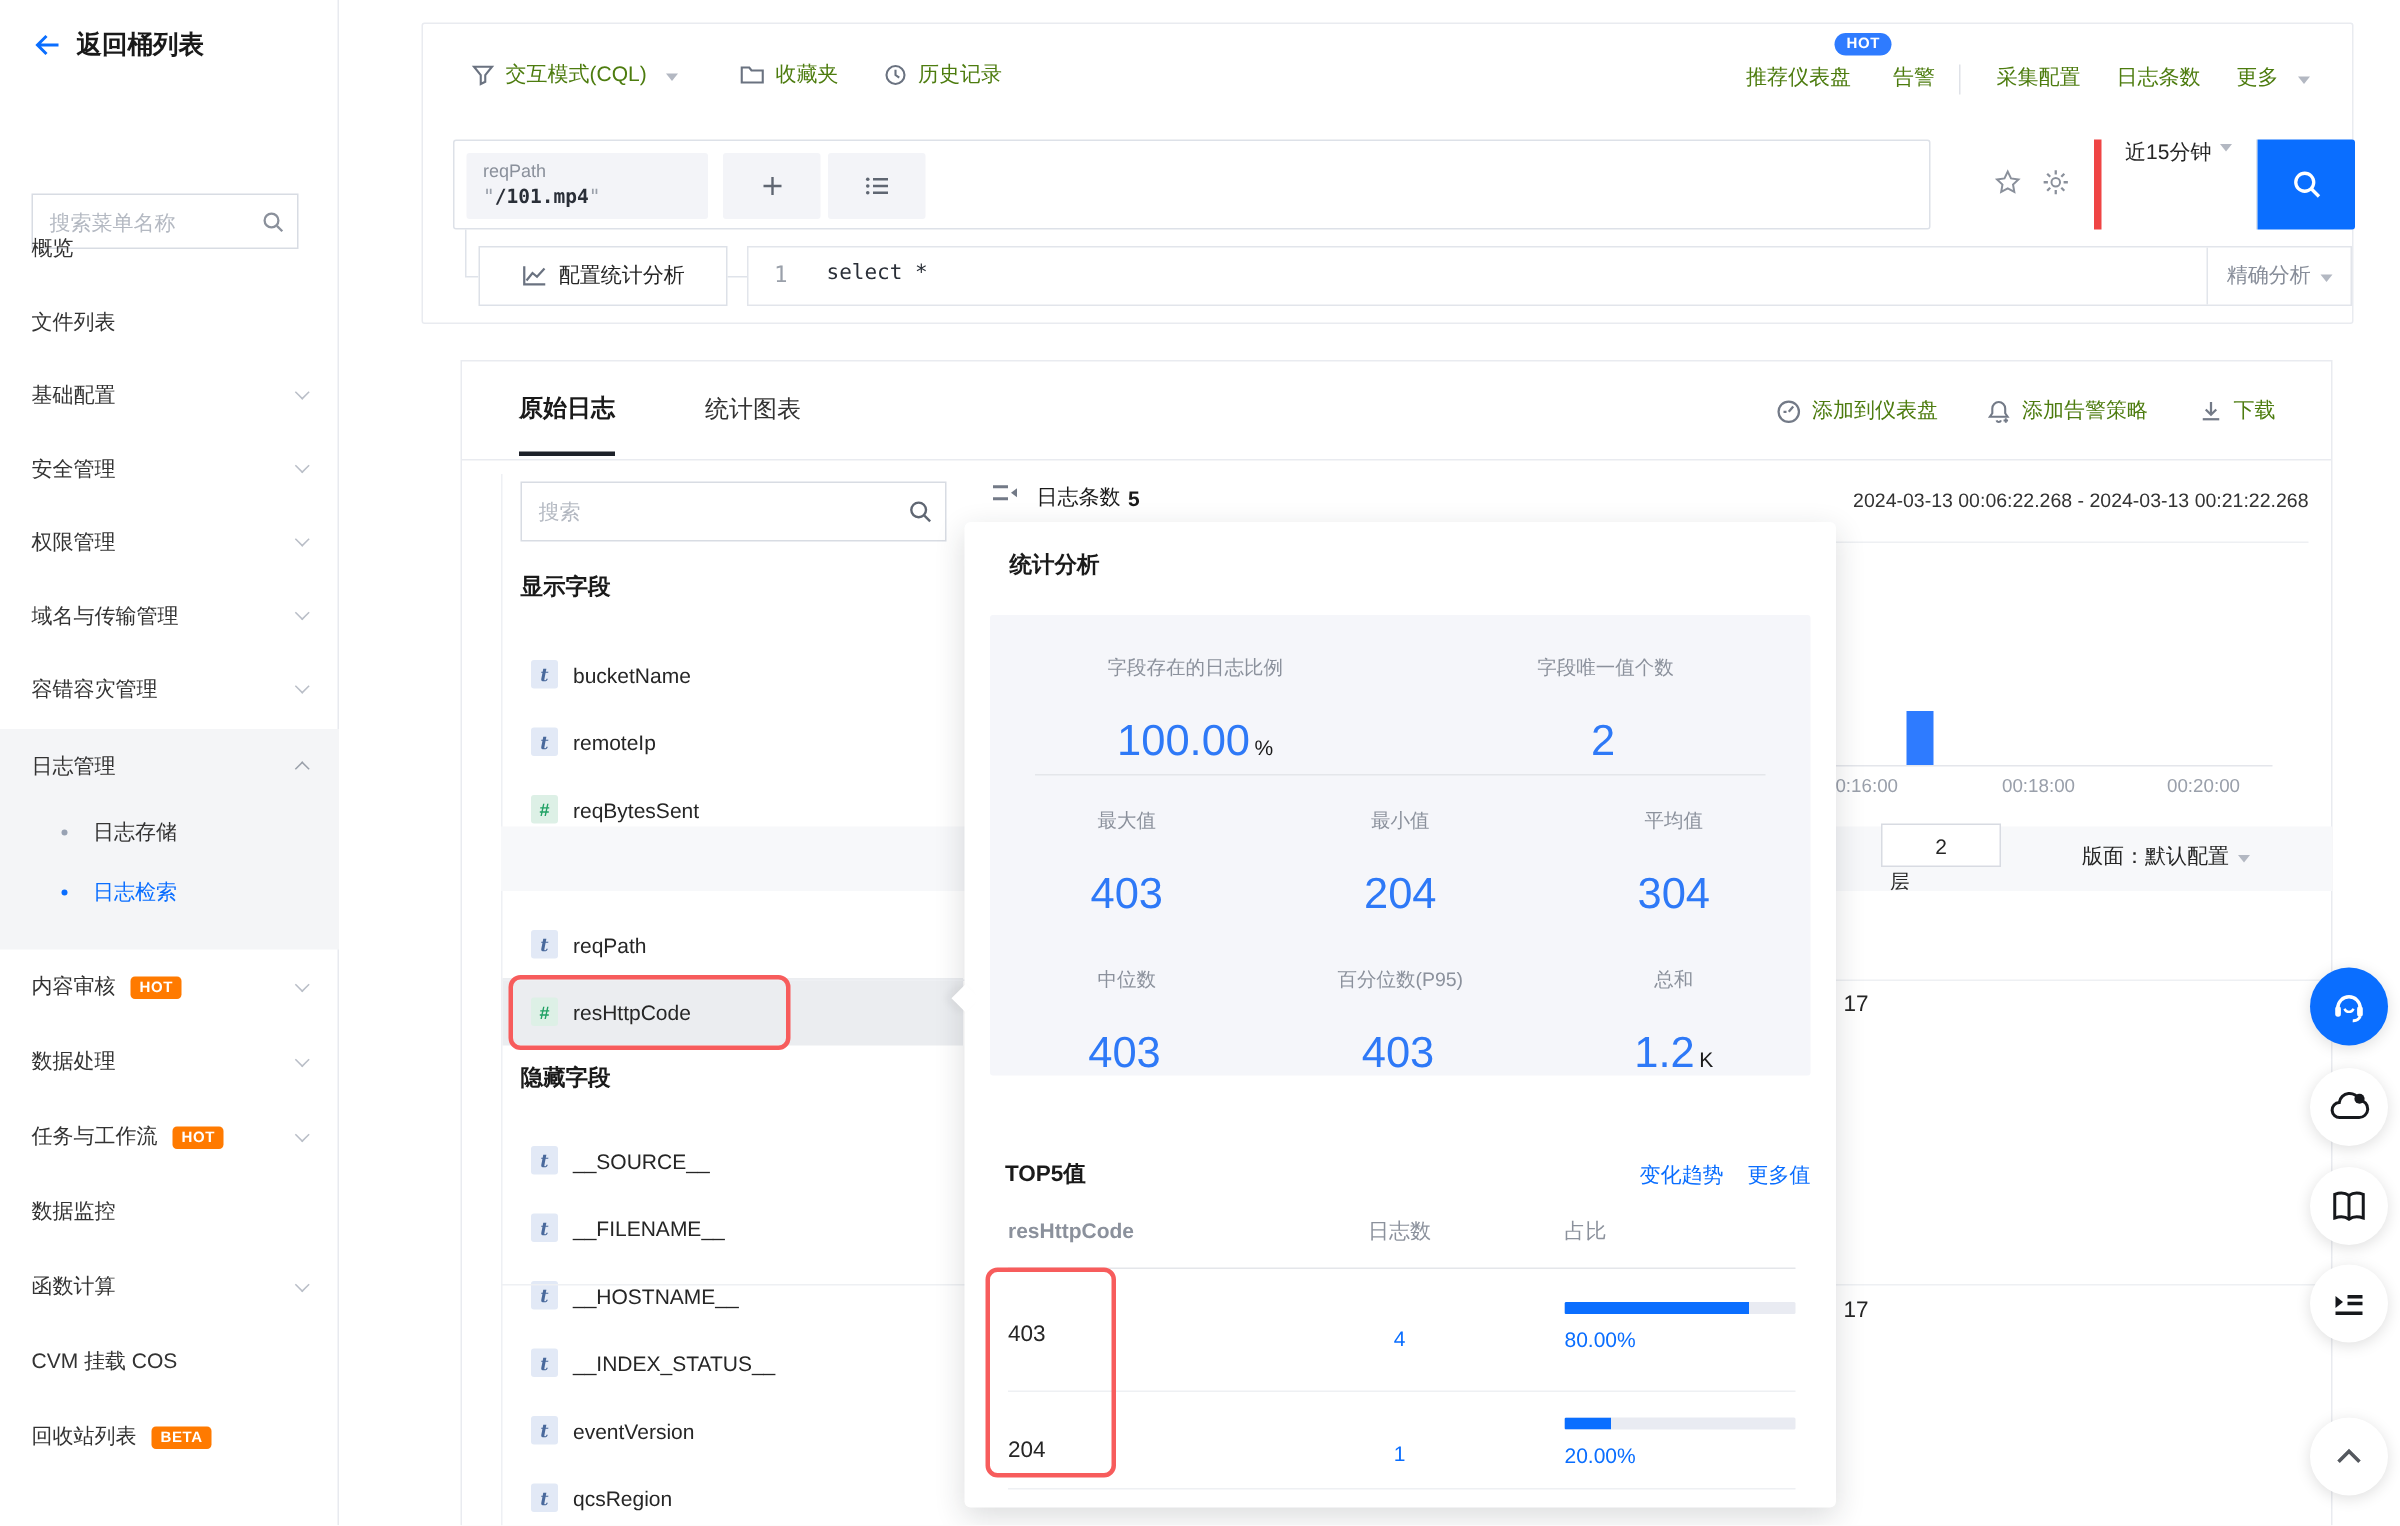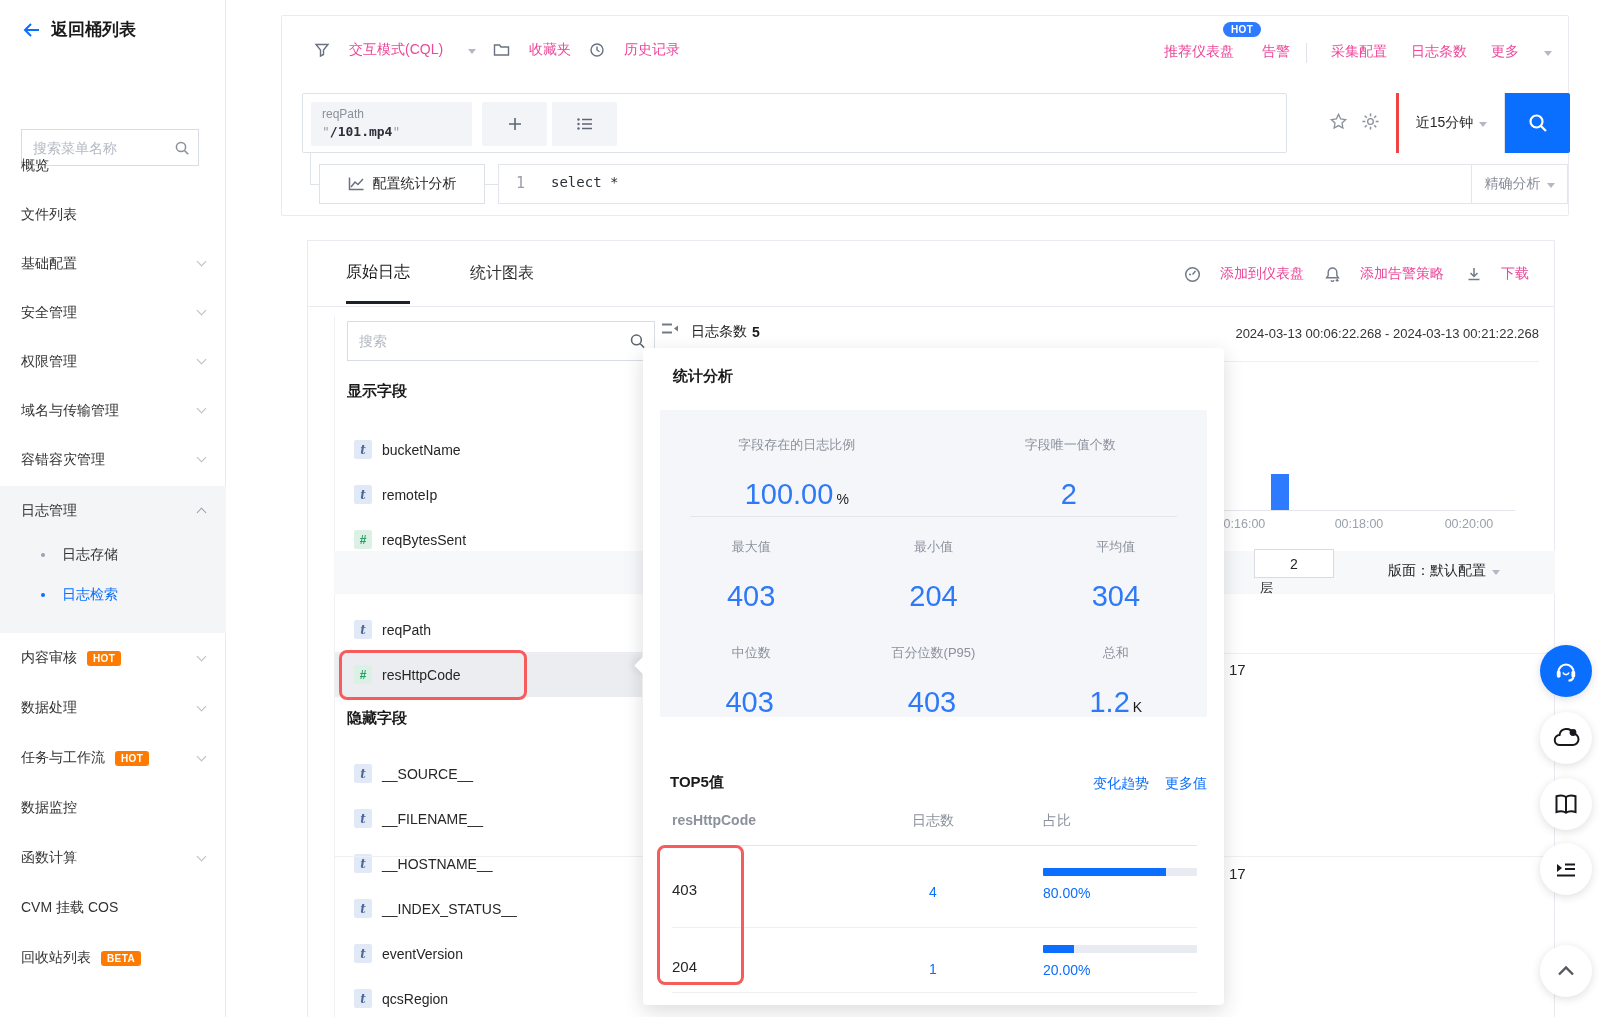--- a/index.html
+++ b/index.html
@@ -23,38 +23,38 @@
   .subitem{height:40px;display:flex;align-items:center;padding-left:41px;font-size:14px;color:#333}
   .dot{width:4px;height:4px;border-radius:50%;background:#98a2b3;margin-right:17px}
   .dot.on{background:#0a6eff}
   .inpbox{position:relative}
   .inp{width:100%;height:100%;border:1px solid #d8dce3;background:#fff;padding:0 32px 0 11px;font-size:14px;color:#333;outline:none;font-family:inherit}
   .inp::placeholder{color:#b4b9c2}
   .inpbox svg{position:absolute;right:9px;top:50%;transform:translateY(-50%)}
   
   .topcard{position:absolute;left:281px;top:15px;width:1288px;height:201px;border:1px solid #e9ebf0;border-radius:2px;background:#fff}
   .maincard{position:absolute;left:307px;top:240px;width:1248px;height:778px;border:1px solid #e9ebf0;background:#fff}
-  .tbtn{display:flex;align-items:center;gap:19px;color:#ec4899;font-size:14px;cursor:pointer}
+  .tbtn{display:flex;align-items:center;gap:7px;color:#4d7c0f;font-size:14px;cursor:pointer}
   .hotpill{position:absolute;background:#2e7bff;color:#fff;font-size:10px;font-weight:bold;padding:2px 8px;border-radius:9px;letter-spacing:.4px}
   .vdiv{width:1px;height:20px;background:#dfe2e8}
   
   .qbar{position:absolute;left:20px;top:77px;width:985px;height:60px;background:#fff;border:1px solid #dde1e8;border-radius:2px}
   .chip{position:absolute;left:8px;top:8px;width:161px;height:44px;background:#f3f4f8;border-radius:2px;padding:5px 11px}
   .chip .f{font-size:12px;color:#8a909b;line-height:15px}
   .chip .v{font-size:13px;color:#2a2f38;line-height:20px;font-weight:bold}
   .chip .q{color:#9aa0aa;font-weight:normal}
   .sqbtn{position:absolute;top:8px;width:65px;height:44px;background:#f3f4f8;border-radius:2px;display:flex;align-items:center;justify-content:center;color:#5f6672;cursor:pointer}
-  .timebox{position:absolute;left:1114px;top:0;width:109px;height:60px;border-left:3px solid #ef4444;display:flex;align-items:center;justify-content:center;font-size:14px;color:#262626;cursor:pointer}
+  .timebox{position:absolute;left:1114px;top:0;width:109px;height:60px;border-left:5px solid #ef4444;display:flex;align-items:flex-start;justify-content:center;font-size:14px;color:#262626;cursor:pointer}
   .searchbtn{position:absolute;left:1223px;top:0;width:65px;height:60px;background:#0a6eff;border-radius:0 2px 2px 0;display:flex;align-items:center;justify-content:center;cursor:pointer}
   .cfgbtn{position:absolute;left:37px;top:148px;width:166px;height:40px;border:1px solid #dde1e8;display:flex;align-items:center;justify-content:center;gap:8px;font-size:14px;color:#262626;background:#fff;cursor:pointer}
   .editor{position:absolute;left:216px;top:148px;width:1070px;height:40px;border:1px solid #e2e5eb}
   .precise{position:absolute;right:0;top:0;height:38px;width:96px;border-left:1px solid #e2e5eb;display:flex;align-items:center;justify-content:center;color:#878d99;font-size:14px;cursor:pointer}
   .conn{background:#dfe3ea;position:absolute}
   
-  .tab1{position:absolute;left:38px;top:21px;font-size:16px;font-weight:normal;color:#1a1a1a;cursor:pointer}
+  .tab1{position:absolute;left:38px;top:21px;font-size:16px;font-weight:bold;color:#1a1a1a;cursor:pointer}
   .tabline{position:absolute;left:38px;top:60px;width:64px;height:3px;background:#1d2129}
   .tab2{position:absolute;left:162px;top:22px;font-size:16px;color:#333;cursor:pointer}
   .hdrline{position:absolute;left:0;top:65px;width:100%;height:1px;background:#e9ebf0}
   
   .fpanel{position:absolute;left:26px;top:75px;width:307px;height:703px;border-left:1px solid #eef0f4;background:#fff}
   .ftitle{position:absolute;left:12px;font-size:15px;font-weight:bold;color:#1a1a1a}
   .frow{height:45px;display:flex;align-items:center;padding-left:19px;cursor:pointer}
   .frow.active{background:#ebedf0}
   .fbadge{width:18px;height:19px;border-radius:2px;display:flex;align-items:center;justify-content:center;font-size:12px;flex:none}
   .fbadge.t{background:#e2e9f6;color:#49699c;font-family:"DejaVu Serif",serif;font-style:italic;font-weight:bold}
@@ -314,21 +314,21 @@
     </div>
     <div class="tbtn abs" style="left:1158px;top:24px">
       <svg width="16" height="16" viewBox="0 0 16 16">
           <path d="M8 2v8M4.5 7L8 10.5 11.5 7" fill="none" stroke="#737a87" stroke-width="1.5"></path>
           <path d="M2.5 13.5h11" stroke="#737a87" stroke-width="1.5"></path>
         </svg>
       <span>下载</span>
     </div>
 
     <div class="fpanel">
-      <div class="inpbox abs" style="left:12px;top:5px;width:308px;height:40px">
+      <div class="inpbox abs" style="left:12px;top:5px;width:284px;height:40px">
         <input class="inp" placeholder="搜索" style="">
         <svg width="17" height="17" viewBox="0 0 16 16">
             <circle cx="7" cy="7" r="4.6" fill="none" stroke="#5f6672" stroke-width="1.5"></circle>
             <line x1="10.6" y1="10.6" x2="14.2" y2="14.2" stroke="#5f6672" stroke-width="1.5"></line>
           </svg>
       </div>
       <div class="ftitle" style="top:66px">显示字段</div>
       <div class="abs" style="left:0;top:111px;width:307px">
         <div class="frow">
             <span class="fbadge t">t</span>

